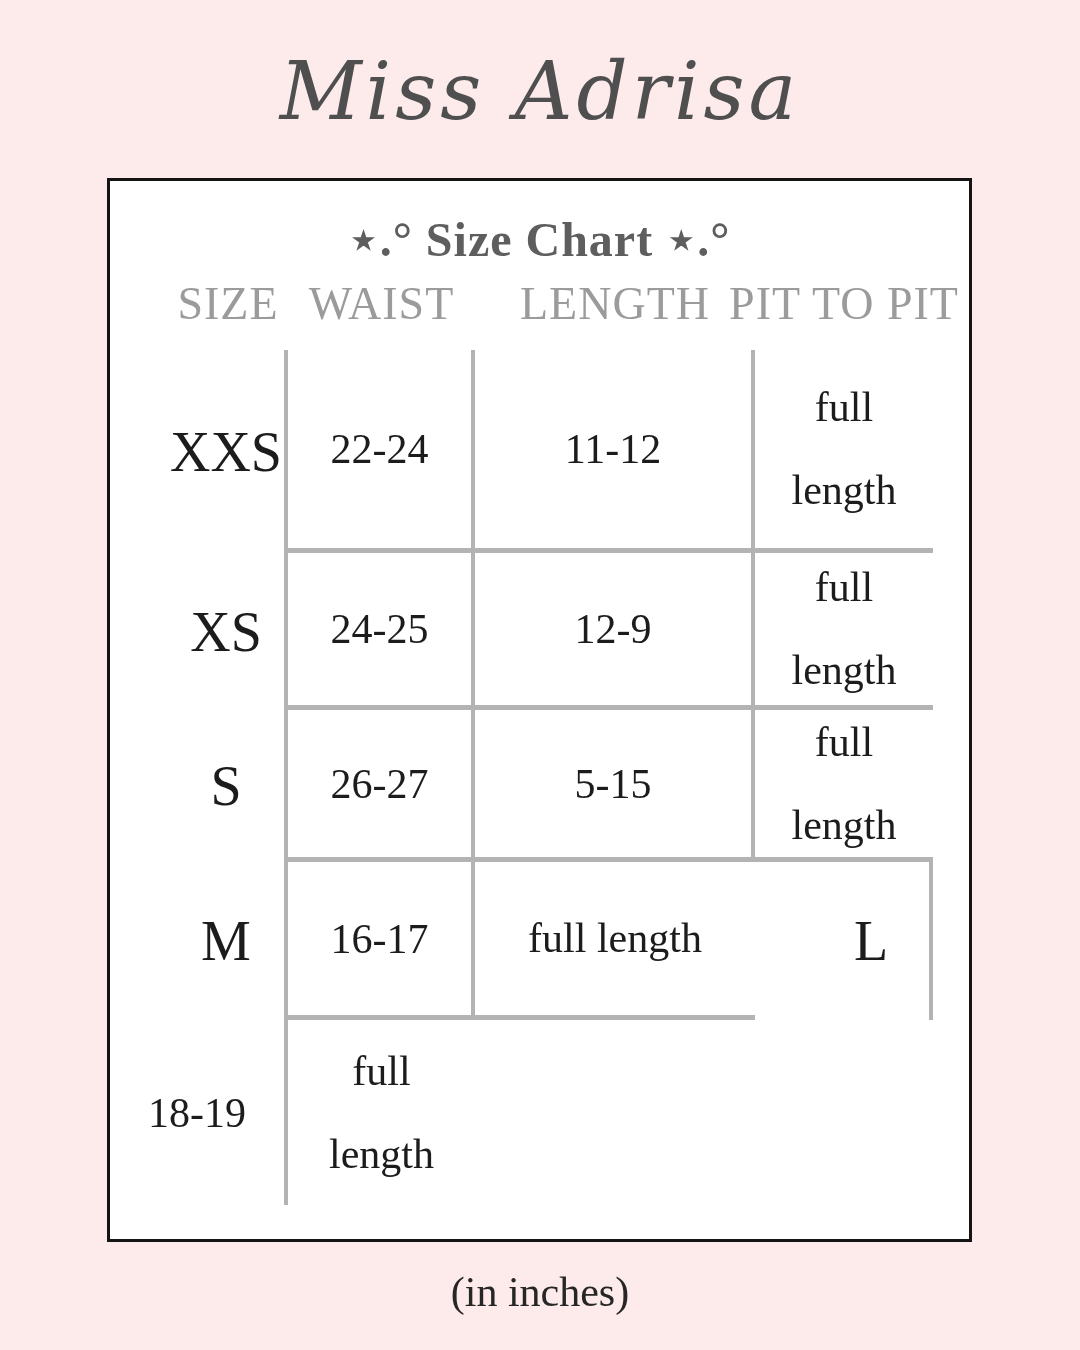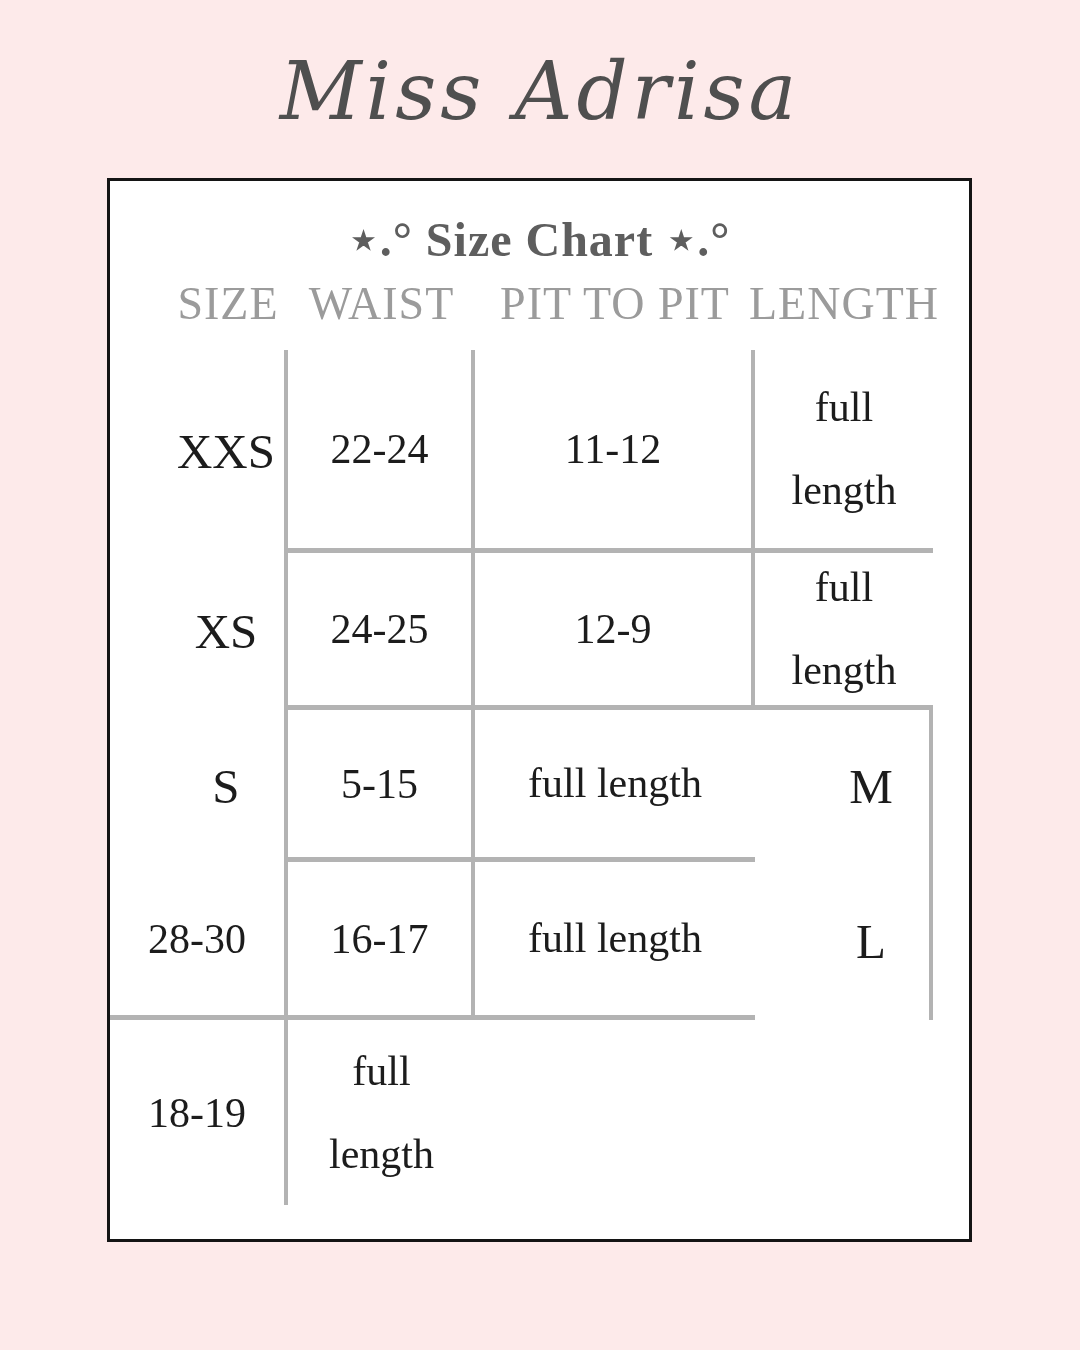--- a/index.html
+++ b/index.html
@@ -71,21 +71,21 @@
     grid-template-rows:203px 157px 152px 158px 185px;
   }
   .cell{
     display:flex;align-items:center;justify-content:center;
     text-align:center;
     font-size:42px;
     color:var(--text);
   }
   .cell:not(.c4){border-right:4px solid var(--line);}
   .grid .cell:nth-child(-n+16):not(.c1){border-bottom:5px solid var(--line);}
-  .cell.c1{padding-left:58px;font-size:49px;}
+  .cell.c1{padding-left:58px;font-size:56px;}
   .cell.c4{padding:0 18px;line-height:83px;}
 
   .footnote{
     position:absolute;top:1264px;left:0;width:100%;
     text-align:center;
     font-size:42px;line-height:56px;
     color:#262626;
   }
 </style>
 </head>
@@ -95,46 +95,47 @@
 
   <div class="brand">Miss Adrisa</div>
 
   <div class="box">
 
     <div class="title">⋆.° Size Chart ⋆.°</div>
 
     <div class="headers">
       <div class="hcell c1">SIZE</div>
       <div class="hcell c2">WAIST</div>
+      <div class="hcell c4">LENGTH</div>
       <div class="hcell c3">PIT TO PIT</div>
-      <div class="hcell c4">LENGTH</div>
     </div>
 
     <div class="grid">
 
       <div class="cell c1">XXS</div>
       <div class="cell c2">22-24</div>
       <div class="cell c3">11-12</div>
       <div class="cell c4">full length</div>
 
       <div class="cell c1">XS</div>
       <div class="cell c2">24-25</div>
       <div class="cell c3">12-9</div>
       <div class="cell c4">full length</div>
 
       <div class="cell c1">S</div>
+      <div class="cell c2">26-27</div>
       <div class="cell c3">5-15</div>
       <div class="cell c4">full length</div>
 
       <div class="cell c1">M</div>
-      <div class="cell c2">28-30</div>
       <div class="cell c3">16-17</div>
       <div class="cell c4">full length</div>
 
       <div class="cell c1">L</div>
       <div class="cell c3">18-19</div>
       <div class="cell c4">full length</div>
 
     </div>
   </div>
 
+  <div class="footnote">(in inches)</div>
 
 </div>
 
 </body></html>

